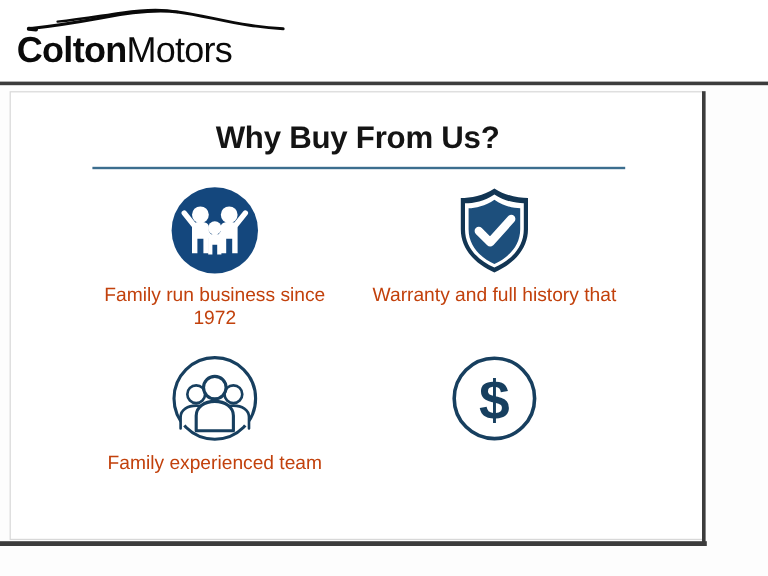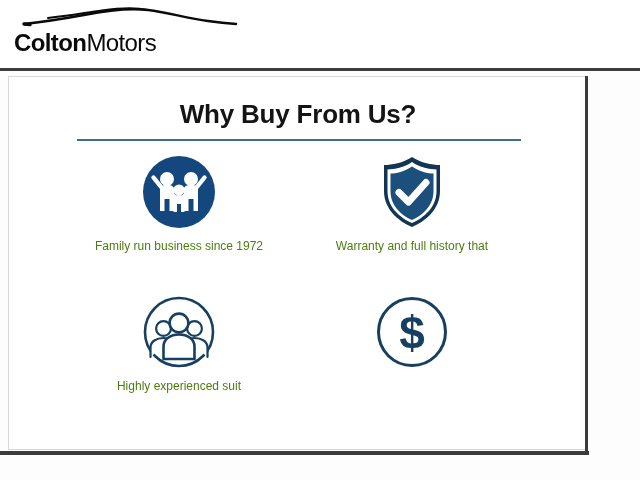--- a/index.html
+++ b/index.html
@@ -41,21 +41,21 @@
     position: absolute;
     left: 8px;
     top: 0px;
     width: 216px;
     height: 22px;
   }
   .brand-text {
     position: absolute;
     left: 0px;
     top: 18px;
-    font-size: 24px;
+    font-size: 30px;
     letter-spacing: -0.6px;
     line-height: 38px;
     color: #0a0a0a;
     white-space: nowrap;
   }
   .brand-text .b1 { font-weight: bold; }
   .brand-text .b2 { font-weight: normal; }
 
   .oem-logos {
     position: absolute;
@@ -156,23 +156,23 @@
   .feature.r1 { top: 140px; }
 
   .feature-icon {
     height: 74px;
     display: flex;
     align-items: center;
     justify-content: center;
   }
   .feature-label {
     margin-top: 8px;
-    font-size: 12px;
+    font-size: 16px;
     line-height: 19px;
-    color: #4d7c0f;
+    color: #c2410c;
     padding: 0 12px;
   }
 </style>
 </head>
 <body>
 
 <div id="page">
 
   <div class="header">
 
@@ -240,21 +240,21 @@
             <circle cx="21.5" cy="33.5" r="7.4" fill="#ffffff" stroke="#173f5f" stroke-width="2.2"></circle>
             <path d="M8.5 62 L 8.5 52.5 C 8.5 46.5, 14.5 43, 21.5 43 C 24.5 43, 27.3 43.6, 29.6 44.7" fill="#ffffff" stroke="#173f5f" stroke-width="2.2" stroke-linecap="round"></path>
 
             <circle cx="52.5" cy="33.5" r="7.4" fill="#ffffff" stroke="#173f5f" stroke-width="2.2"></circle>
             <path d="M65.5 62 L 65.5 52.5 C 65.5 46.5, 59.5 43, 52.5 43 C 49.5 43, 46.7 43.6, 44.4 44.7" fill="#ffffff" stroke="#173f5f" stroke-width="2.2" stroke-linecap="round"></path>
 
             <circle cx="37" cy="28" r="9.4" fill="#ffffff" stroke="#173f5f" stroke-width="2.6"></circle>
             <path d="M21.5 64 L 21.5 51.5 C 21.5 44, 28.5 39.5, 37 39.5 C 45.5 39.5, 52.5 44, 52.5 51.5 L 52.5 64 Z" fill="#ffffff" stroke="#173f5f" stroke-width="2.6" stroke-linejoin="round"></path>
           </svg>
         </div>
-        <div class="feature-label">Highly experienced suit</div>
+        <div class="feature-label">Family experienced team</div>
       </div>
 
       <div class="feature r1 c1">
         <div class="feature-icon">
           <svg width="74" height="74" viewBox="0 0 74 74" xmlns="http://www.w3.org/2000/svg">
             <circle cx="37" cy="37" r="33.5" fill="none" stroke="#173f5f" stroke-width="3"></circle>
             <text x="37" y="54" text-anchor="middle" font-family="'Liberation Sans', sans-serif" font-size="46" font-weight="bold" fill="#173f5f">$</text>
           </svg>
         </div>
       </div>

